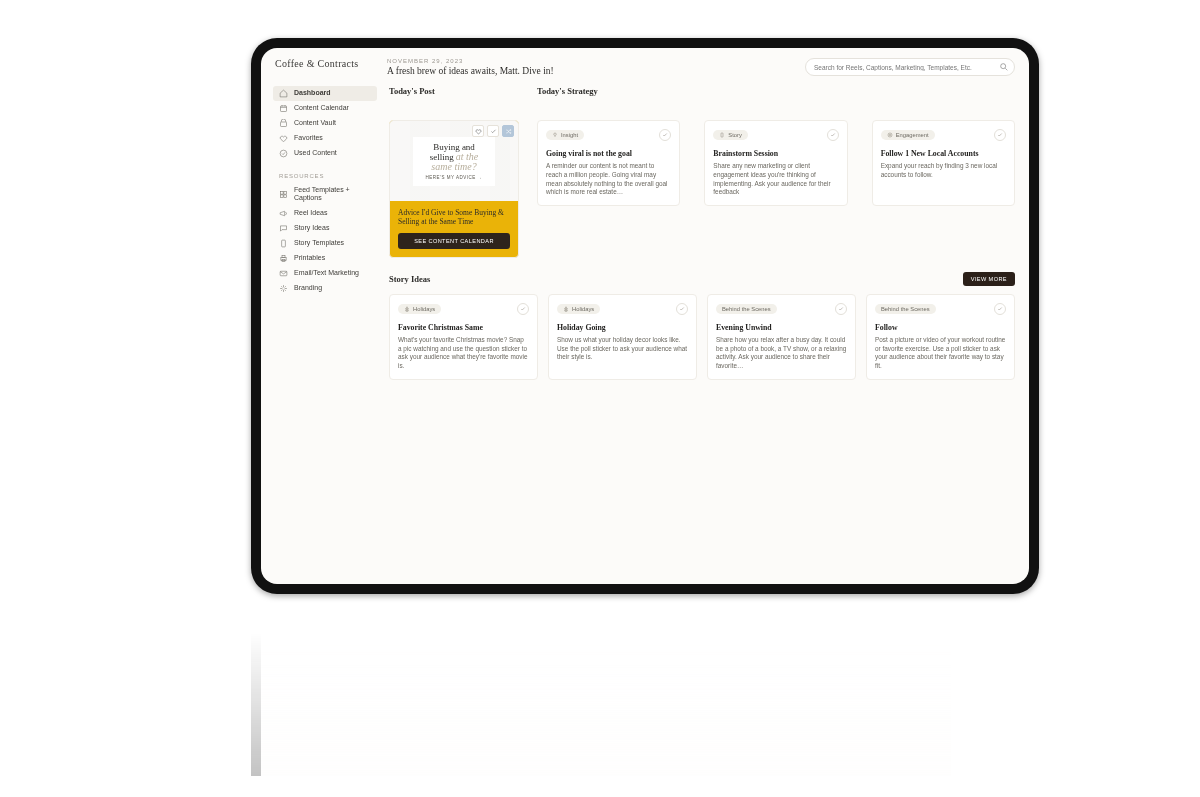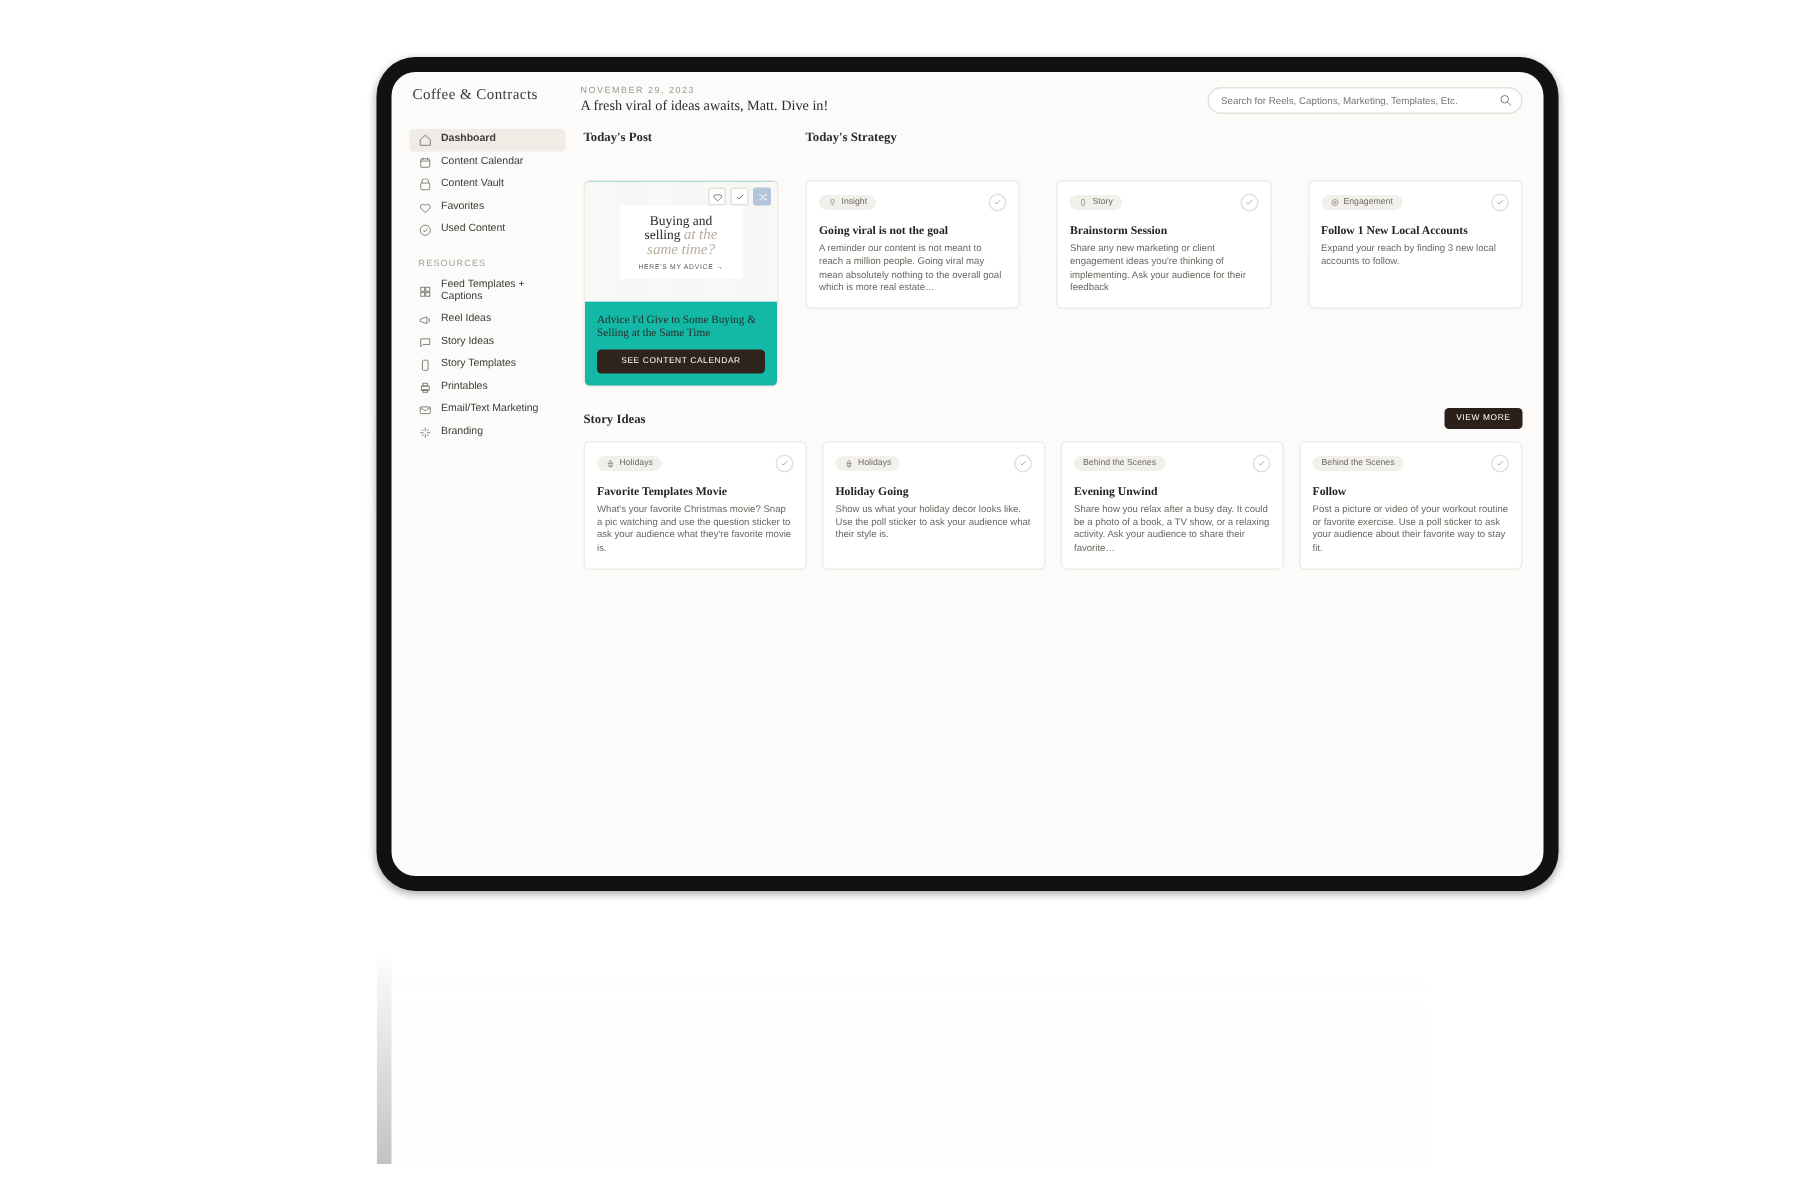--- a/index.html
+++ b/index.html
@@ -203,21 +203,21 @@
   }
 
   .strat-cards {
     display: grid;
     grid-template-columns: repeat(3, 1fr);
     gap: 24px;
   }
 
   
   .post-card {
-    background: #14b8a6;
+    background: #eab308;
     border: 1px solid #efece6;
     border-radius: 4px;
     overflow: hidden;
   }
   .post-img {
     position: relative;
     height: 80px;
     padding: 6px;
     background:
       linear-gradient(90deg, rgba(255,255,255,.85), rgba(255,255,255,.85)),
@@ -312,21 +312,21 @@
 
 <div class="floor-shadow"></div>
 
 <div class="tablet">
   <div class="screen">
 
     <div class="header">
       <div class="brand">Coffee &amp; Contracts</div>
       <div class="header-center">
         <div class="date">NOVEMBER 29, 2023</div>
-        <div class="greeting">A fresh viral of ideas awaits, Matt. Dive in!</div>
+        <div class="greeting">A fresh brew of ideas awaits, Matt. Dive in!</div>
       </div>
       <div class="search-wrap">
         <input class="search" placeholder="Search for Reels, Captions, Marketing, Templates, Etc." style="">
         <svg class="search-icon" viewBox="0 0 24 24">
           <circle cx="10" cy="10" r="6" fill="none"></circle>
             <path d="M15 15l5 5"></path>
         </svg>
       </div>
     </div>
 
@@ -529,21 +529,21 @@
                       <path d="M12 3l6 9H6zM12 10l6 9H6zM11 19h2v3h-2z"></path>
                     </svg>
                   <span>Holidays</span>
                 </span>
                 <span class="check-circle">
                     <svg viewBox="0 0 24 24">
                       <path d="M5 12l4 4 10-10"></path>
                     </svg>
                   </span>
               </div>
-              <h4>Favorite Templates Movie</h4>
+              <h4>Favorite Christmas Same</h4>
               <p>What's your favorite Christmas movie? Snap a pic watching and use the question sticker to ask your audience what they're favorite movie is.</p>
             </div>
             <div class="card">
               <div class="tag-row">
                 <span class="tag">
                   <svg viewBox="0 0 24 24">
                       <path d="M12 3l6 9H6zM12 10l6 9H6zM11 19h2v3h-2z"></path>
                     </svg>
                   <span>Holidays</span>
                 </span>

